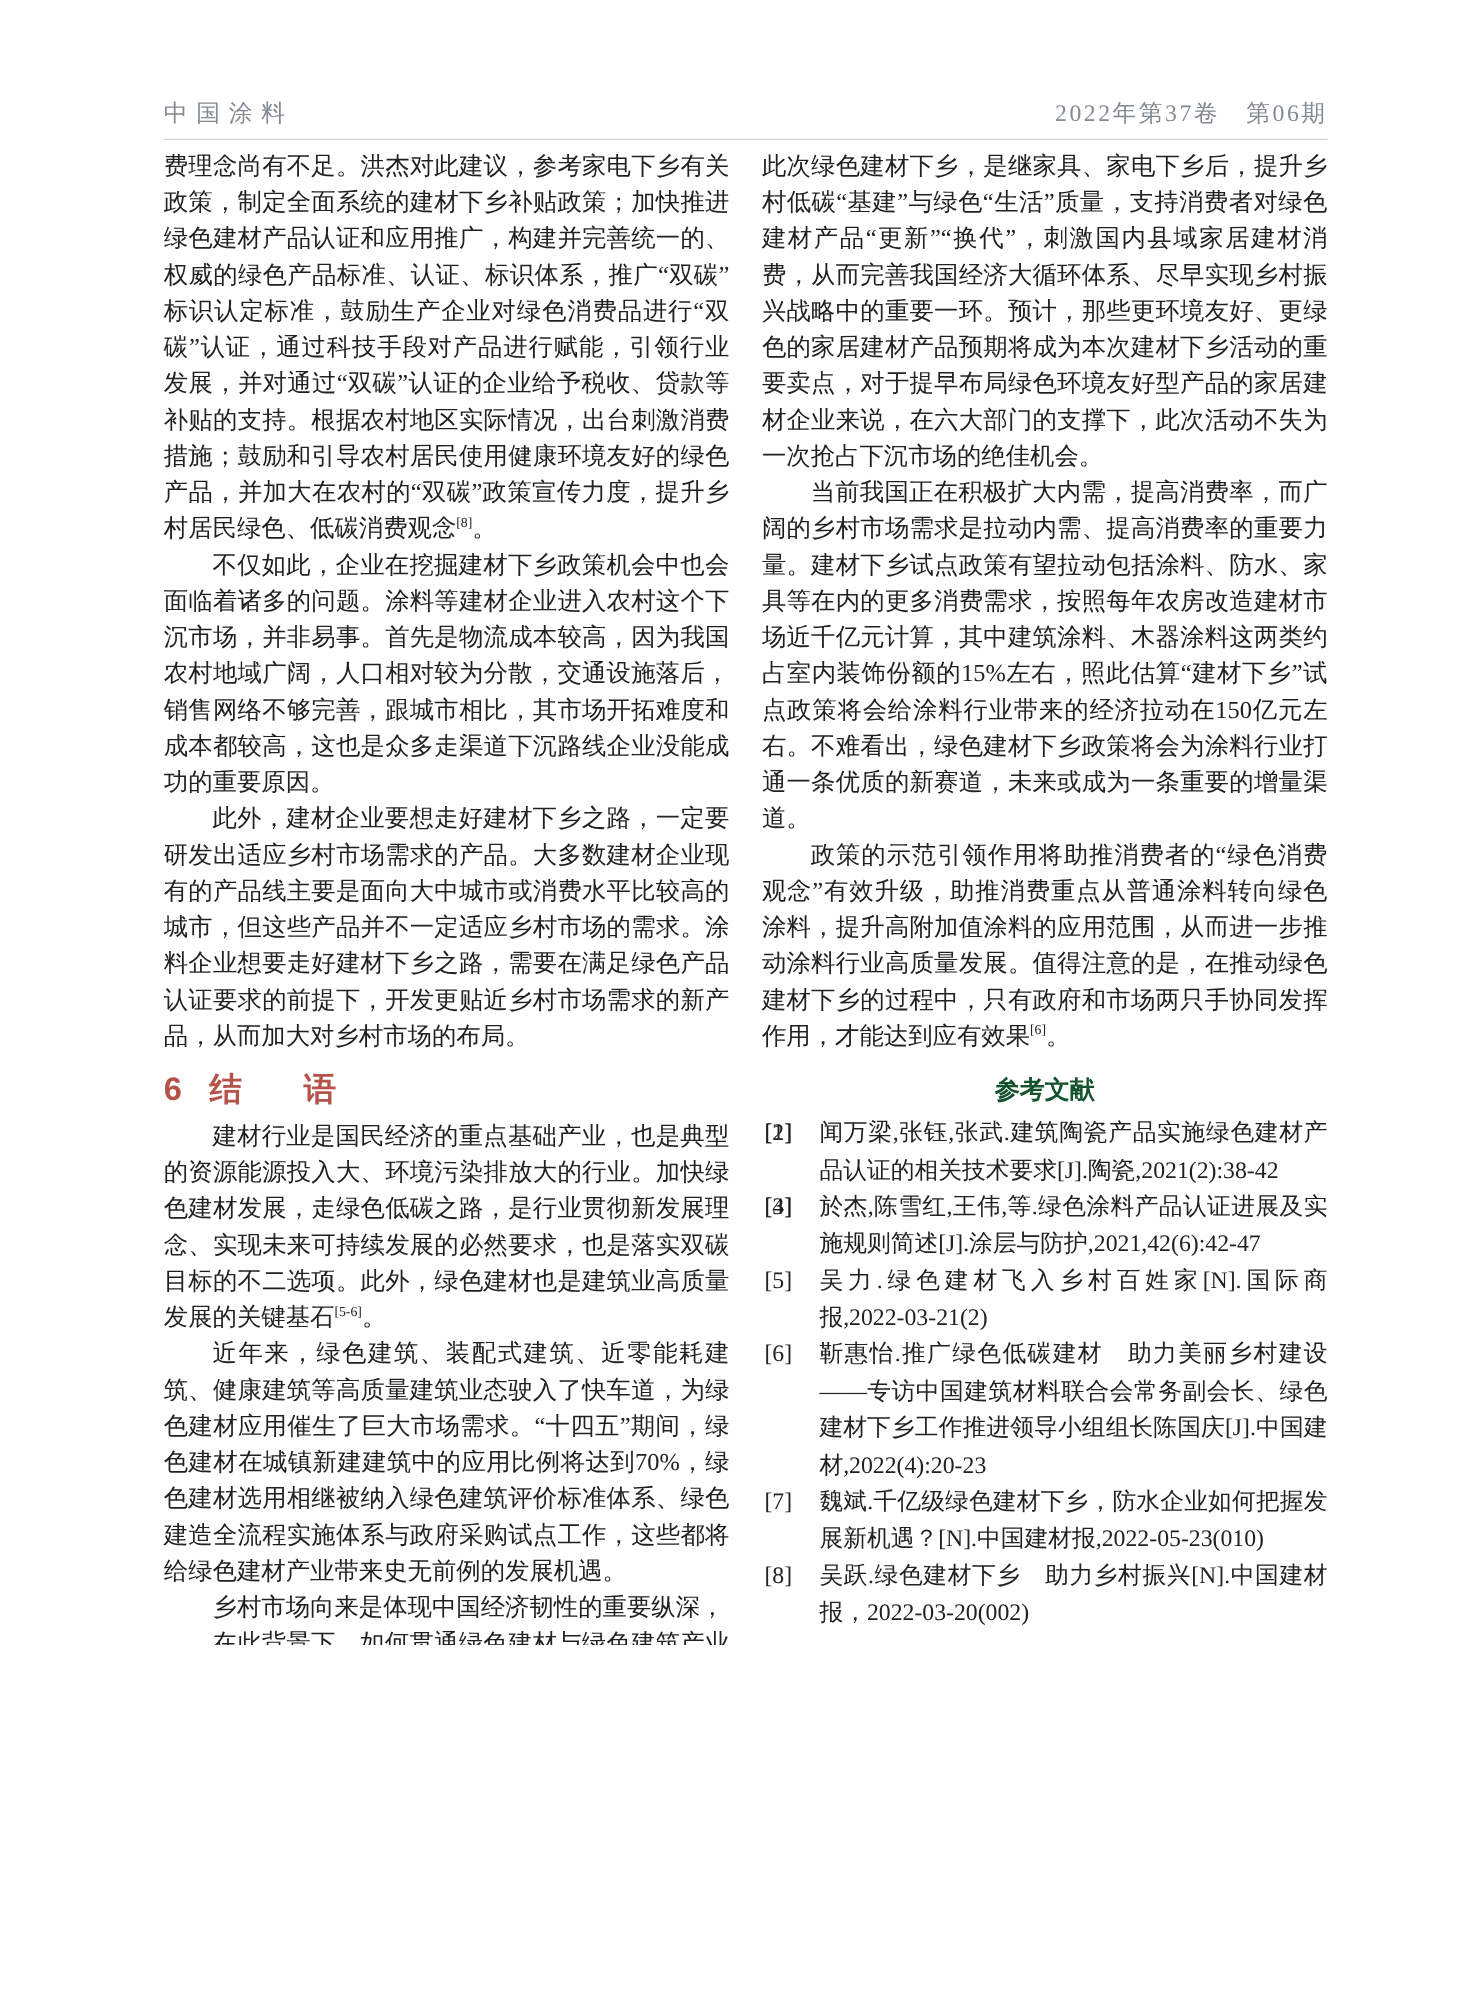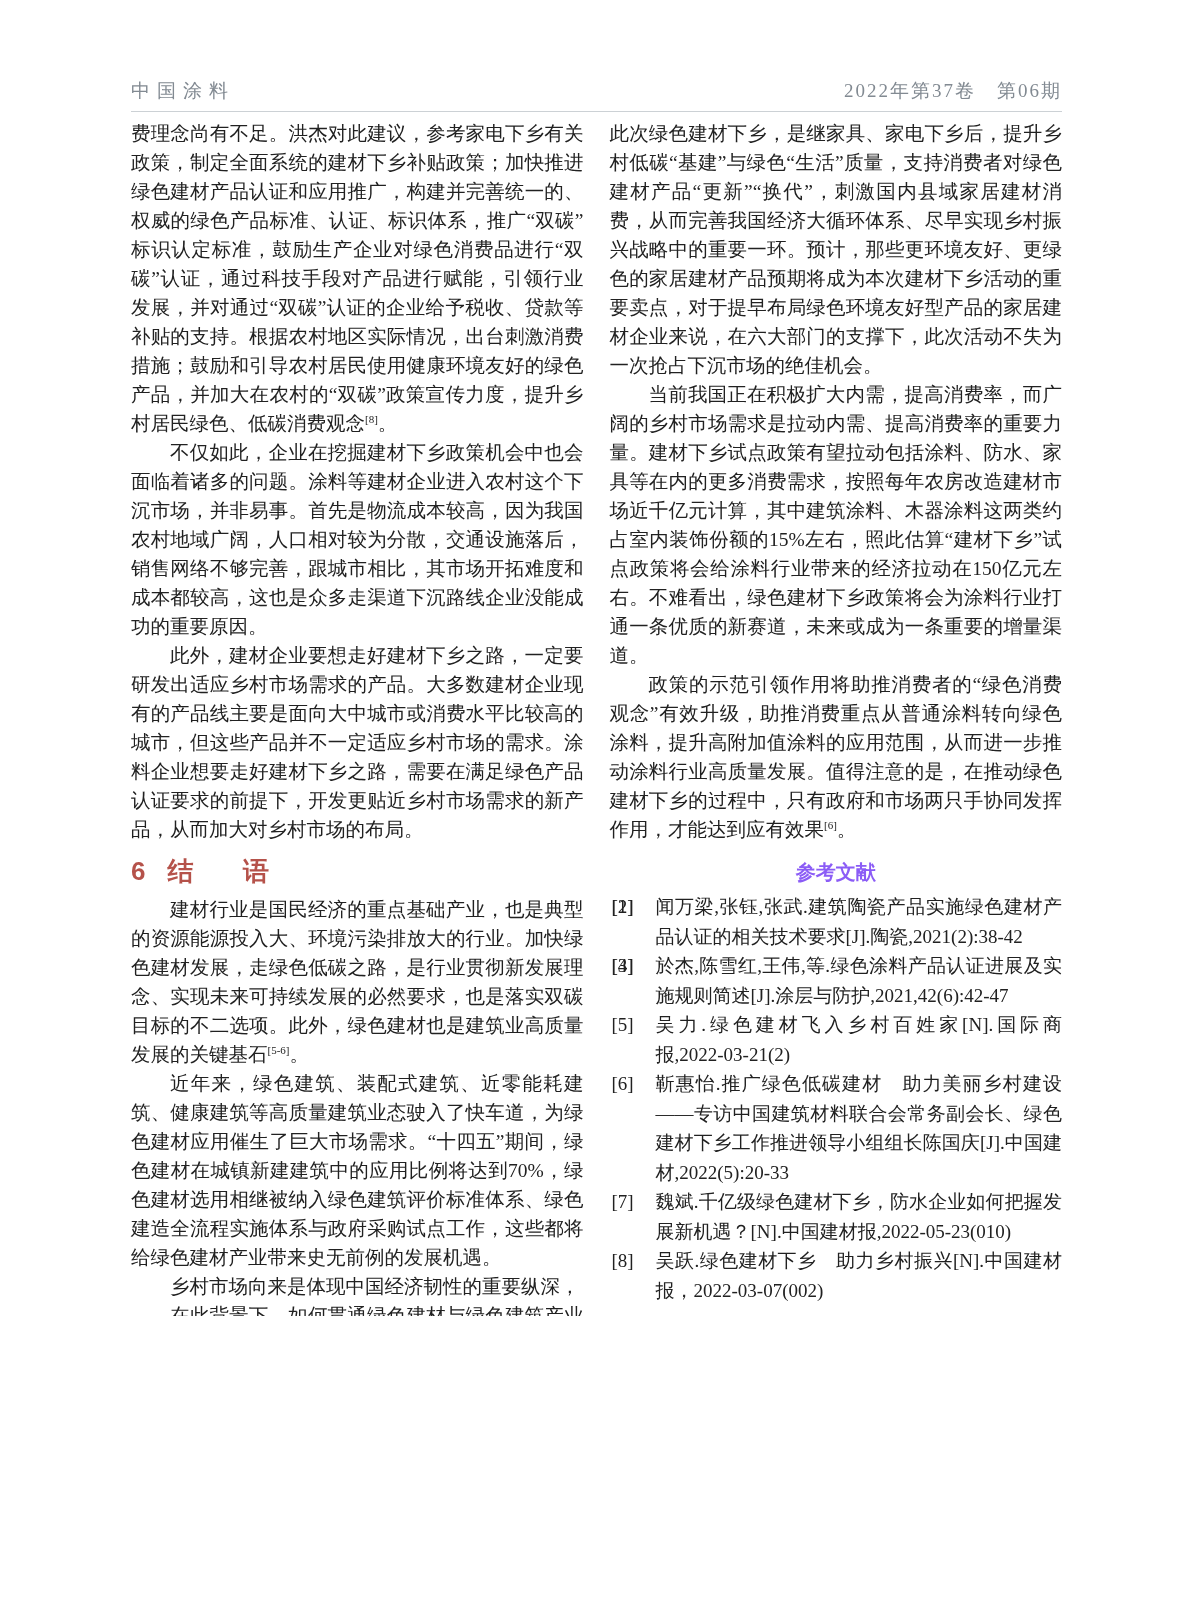--- a/index.html
+++ b/index.html
@@ -65,21 +65,21 @@
   .section-heading .sec-no { margin-right: 0.85em; }
   .section-heading .sec-title { letter-spacing: 0.45em; }
   
   .ref-title {
     margin: 15px 0 7px 0;
     text-align: center;
     font-weight: bold;
     font-size: 20px;
     line-height: 26px;
     text-indent: 0;
-    color: #8b5cf6;
+    color: #14532d;
     font-family: "Liberation Sans", "DejaVu Sans", sans-serif;
   }
   .ref {
     position: relative;
     padding-left: 46px;
     font-size: 19px;
     line-height: 29.5px;
     text-align: justify;
   }
   .ref-label { position: absolute; left: 2px; top: 0; }
@@ -176,29 +176,29 @@
       <div class="ref">
         <span class="ref-label">[4]</span>
         <span>於杰,陈雪红,王伟,等.绿色涂料产品认证进展及实施规则简述[J].涂层与防护,2021,42(6):42-47</span>
       </div>
       <div class="ref">
         <span class="ref-label">[5]</span>
         <span>吴力.绿色建材飞入乡村百姓家[N].国际商报,2022-03-21(2)</span>
       </div>
       <div class="ref">
         <span class="ref-label">[6]</span>
-        <span>靳惠怡.推广绿色低碳建材　助力美丽乡村建设——专访中国建筑材料联合会常务副会长、绿色建材下乡工作推进领导小组组长陈国庆[J].中国建材,2022(5):20-33</span>
+        <span>靳惠怡.推广绿色低碳建材　助力美丽乡村建设——专访中国建筑材料联合会常务副会长、绿色建材下乡工作推进领导小组组长陈国庆[J].中国建材,2022(4):20-23</span>
       </div>
       <div class="ref">
         <span class="ref-label">[7]</span>
         <span>魏斌.千亿级绿色建材下乡，防水企业如何把握发展新机遇？[N].中国建材报,2022-05-23(010)</span>
       </div>
       <div class="ref">
         <span class="ref-label">[8]</span>
-        <span>吴跃.绿色建材下乡　助力乡村振兴[N].中国建材报，2022-03-07(002)</span>
+        <span>吴跃.绿色建材下乡　助力乡村振兴[N].中国建材报，2022-03-20(002)</span>
       </div>
     </div>
   </div>
 
   <div class="logo">
     <div class="logo-zh"><span>中国涂料</span><span class="logo-mark">®</span></div>
     <div class="logo-en">CHINA COATINGS</div>
   </div>
 
   <div class="footer">

